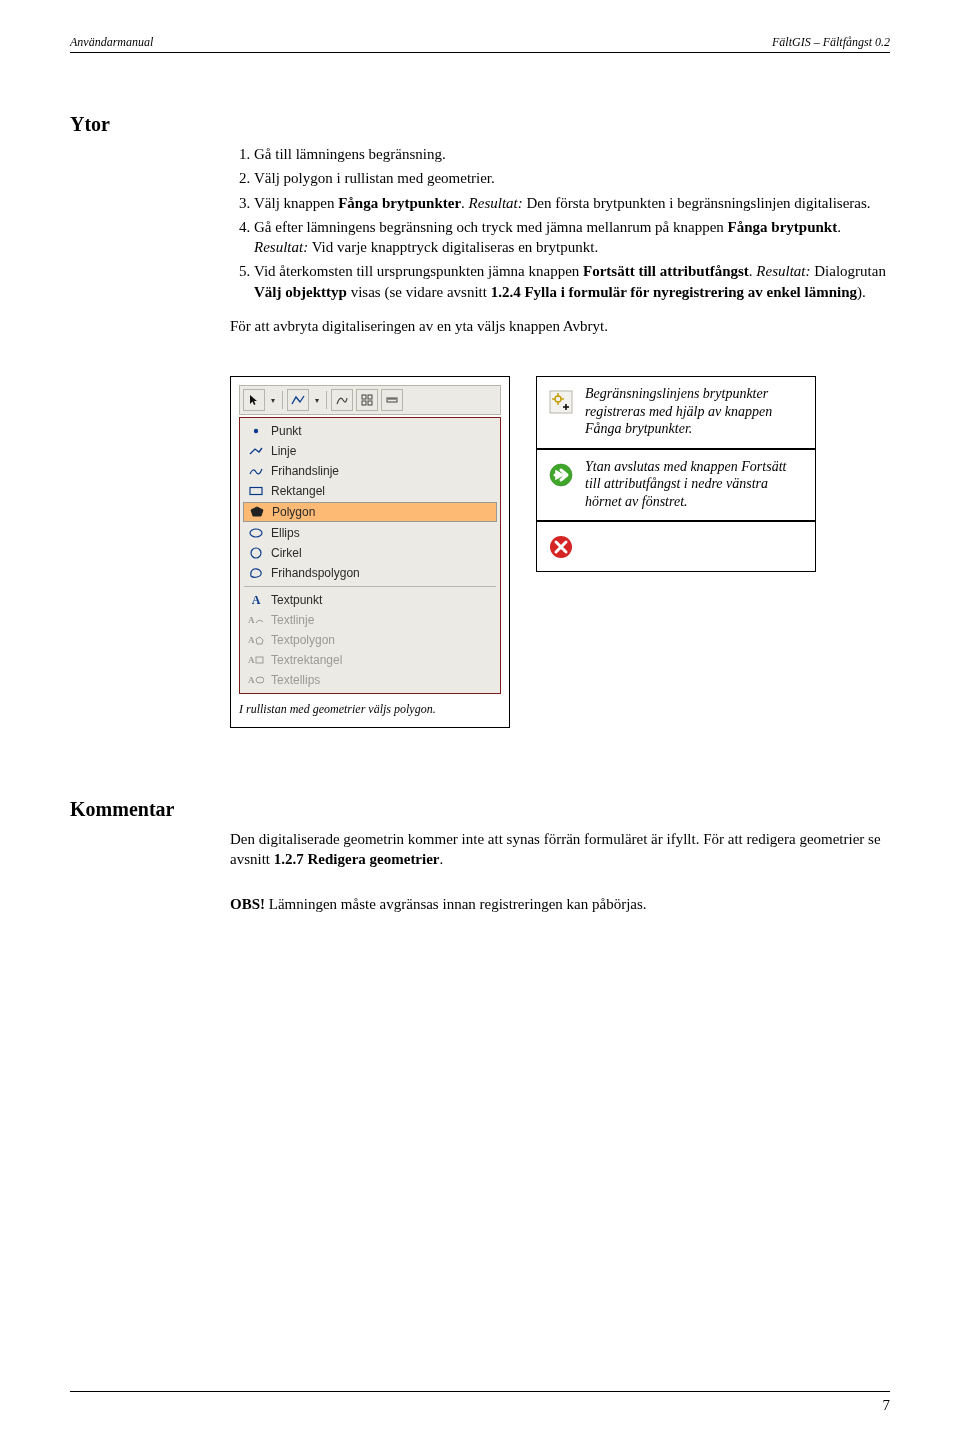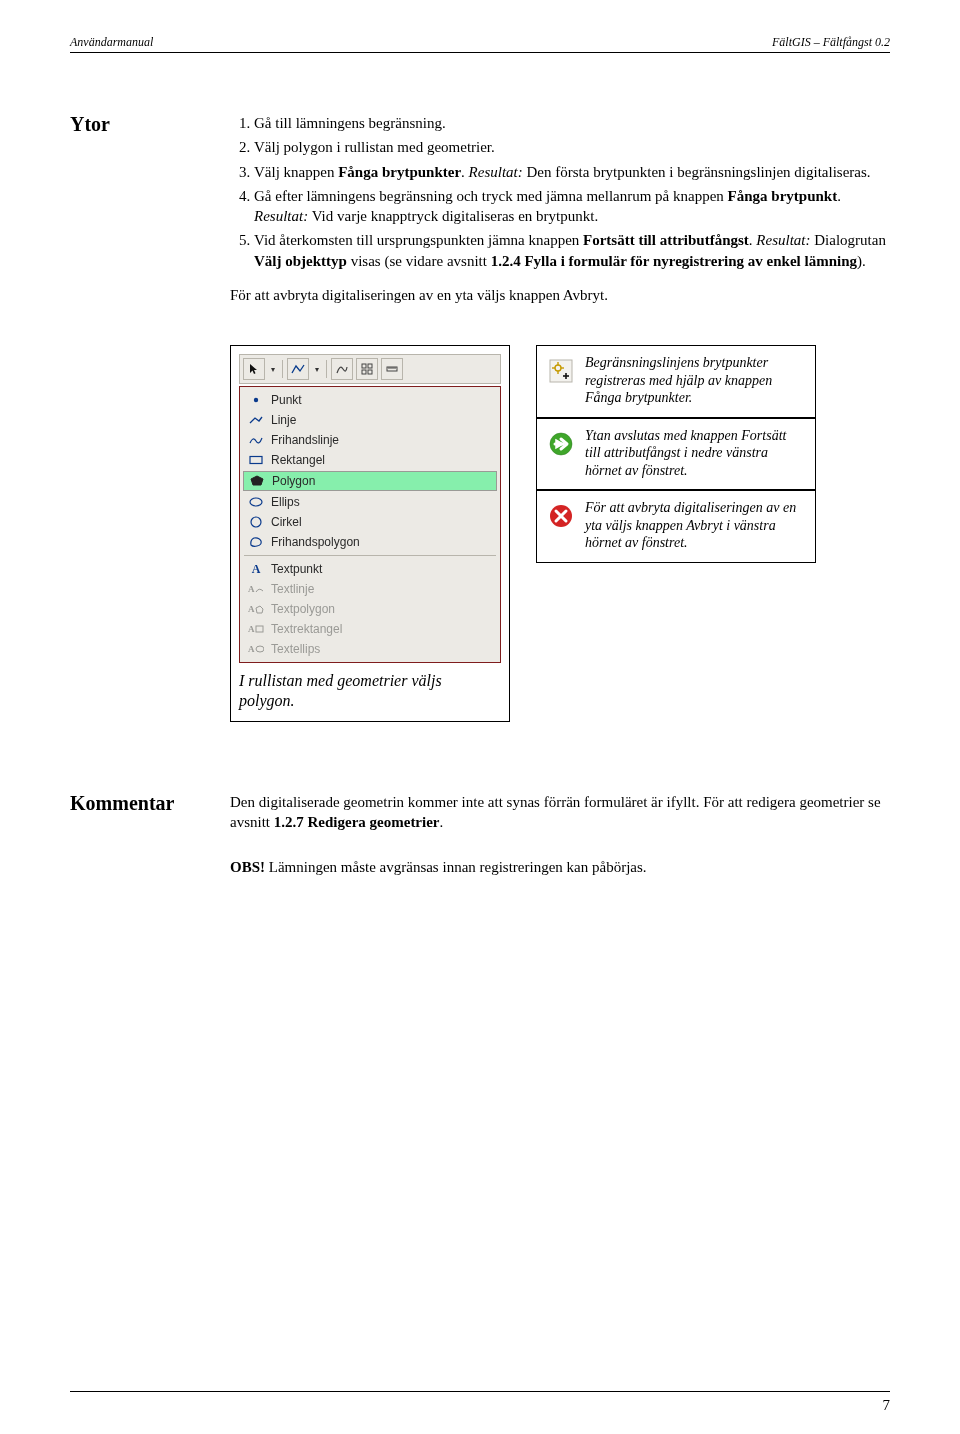--- a/index.html
+++ b/index.html
@@ -29,20 +29,21 @@
   .main-grid {
     display: flex;
     gap: 20px;
   }
   .left-col {
     width: 140px;
     flex-shrink: 0;
   }
   .right-col {
     flex: 1;
+    margin-top: 31px;
   }
   .section-label {
     font-weight: bold;
     font-size: 20px;
   }
   ol.steps {
     margin: 0 0 14px 0;
     padding-left: 24px;
   }
   ol.steps li {
@@ -128,37 +129,37 @@
   .geom-item {
     display: flex;
     align-items: center;
     gap: 7px;
     padding: 3px 8px;
     color: #2a2a2a;
   }
   .geom-item.disabled { color: #9a9a96; }
   .geom-item.selected {
     border: 1px solid #9a9a96;
-    background: #86efac;
+    background: #fdba74;
     margin: 1px 3px;
     padding: 2px 5px;
   }
   .geom-sep {
     height: 1px;
     background: #b8b5ac;
     margin: 3px 4px;
   }
   .geom-icon {
     width: 16px; height: 14px;
     display:flex; align-items:center; justify-content:center;
     font-size: 12px;
   }
   .figure-caption {
     font-style: italic;
-    font-size: 16px;
+    font-size: 12px;
     margin-top: 8px;
     line-height: 1.25;
   }
   .comment-block {
     margin-top: 70px;
     display: flex;
     gap: 20px;
   }
   .comment-body p {
     line-height: 1.35;
@@ -394,21 +395,20 @@
           </div>
 
           <div class="info-box">
             <div class="info-icon">
               <svg width="26" height="26" viewBox="0 0 26 26">
                 <circle cx="13" cy="13" r="11" fill="#d42424"></circle>
                 <line x1="8" y1="8" x2="18" y2="18" stroke="#fff" stroke-width="3" stroke-linecap="round"></line>
                 <line x1="18" y1="8" x2="8" y2="18" stroke="#fff" stroke-width="3" stroke-linecap="round"></line>
               </svg>
             </div>
-            <div class="info-text">För att avbryta digitaliseringen av en yta väljs knappen Avbryt i vänstra hörnet av fönstret.</div>
           </div>
         </div>
       </div>
     </div>
   </div>
 
   <div class="comment-block">
     <div class="left-col">
       <div class="section-label">Kommentar</div>
     </div>

